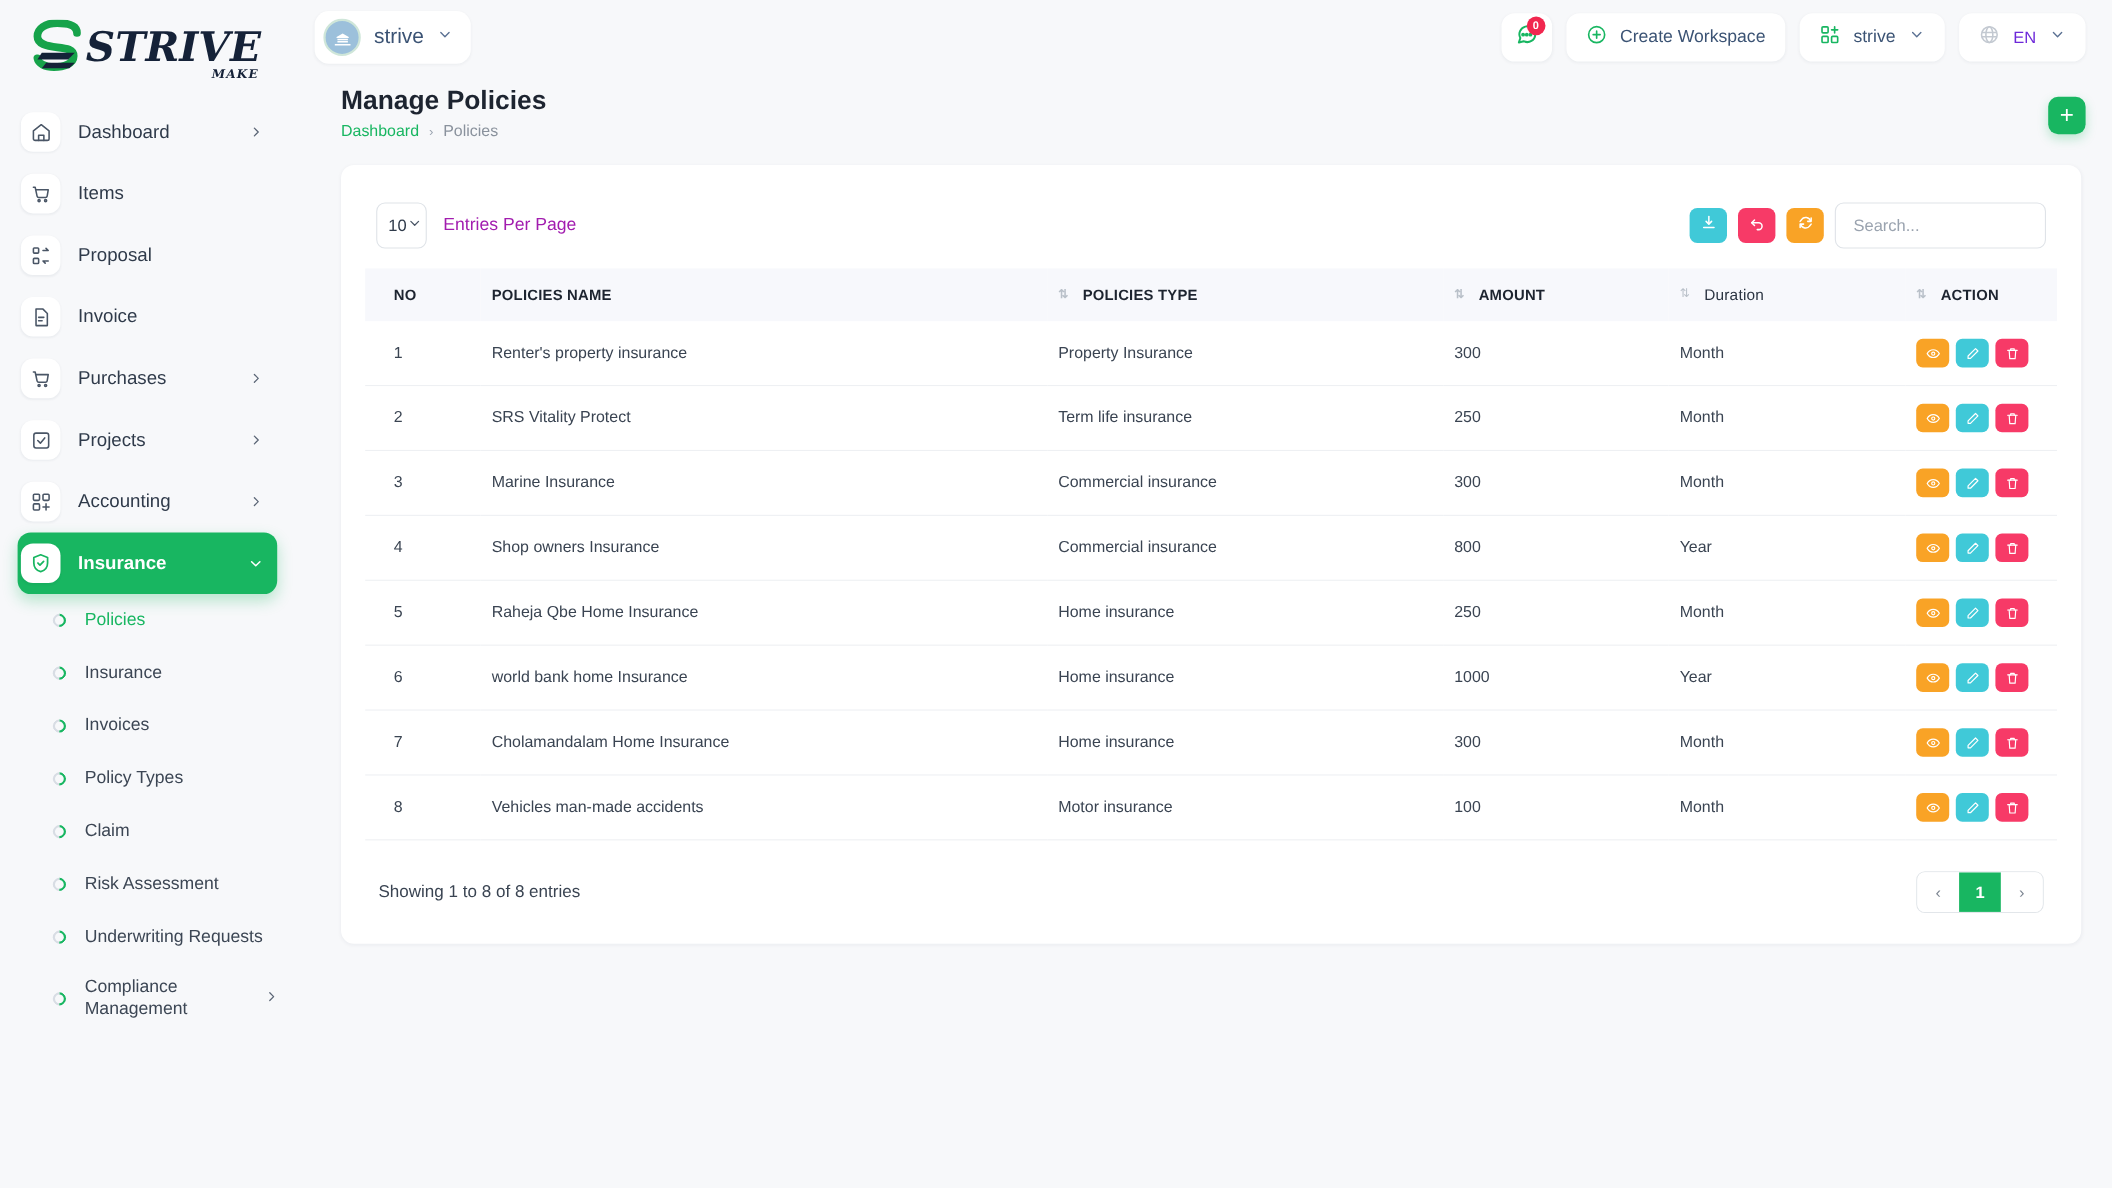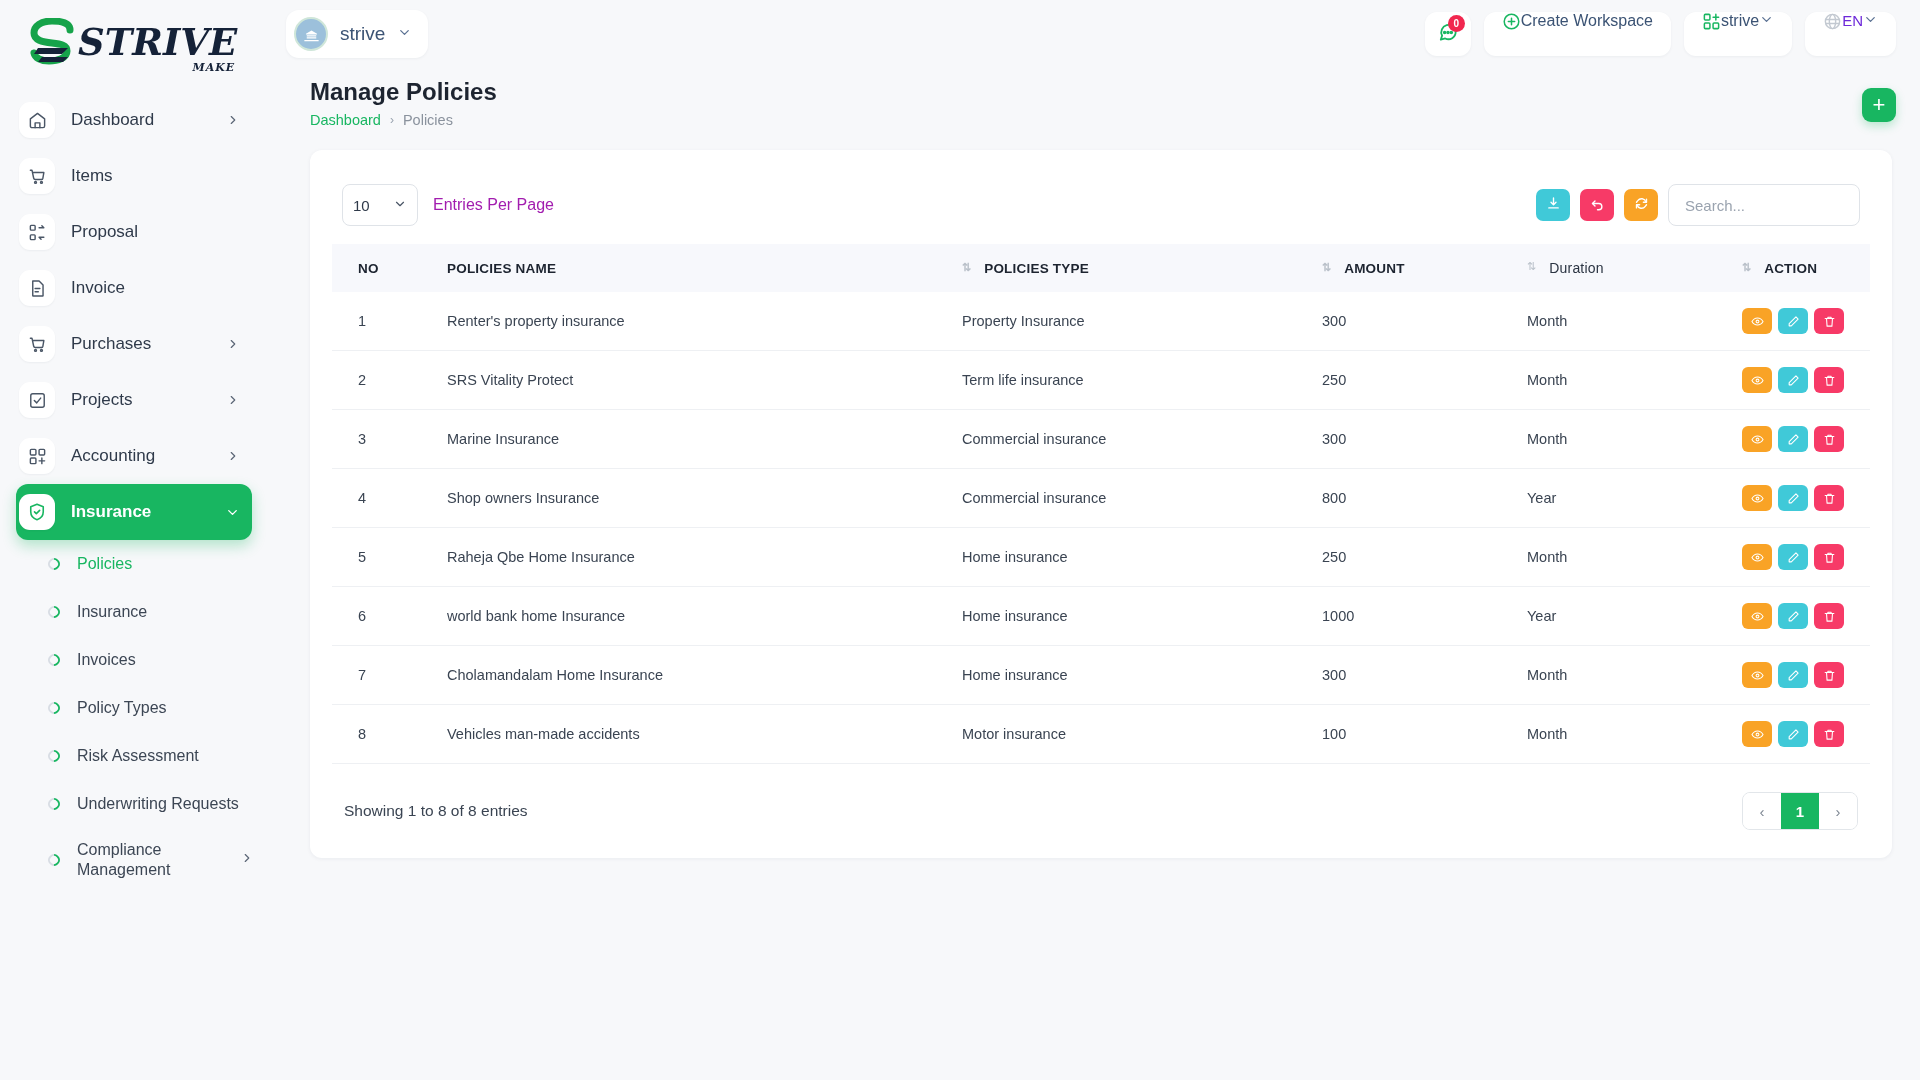--- a/index.html
+++ b/index.html
@@ -112,21 +112,21 @@
   }
   .badge {
     position: absolute; top: 3px; right: 6px;
     min-width: 17px; height: 17px; padding: 0 4px;
     background: #f1274f; border-radius: 9px; color: #fff;
     font-size: 10px; font-weight: 700;
     display: flex; align-items: center; justify-content: center;
   }
   .pill-btn {
     height: 44px; background: #fff; border-radius: 12px;
-    display: flex; gap: 0;
+    display: flex; align-items: center; gap: 12px;
     padding: 0 18px; cursor: pointer; font-size: 16px; color: #3b5374;
     box-shadow: 0 1px 3px rgba(20,30,60,.05);
   }
   .pill-btn .lbl-green { color: #6d28d9; font-weight: 400; font-size:15px; }
 
   .page-head {
     padding: 10px 24px 0 36px;
     display: flex; align-items: flex-start;
   }
   .page-title { font-size: 24px; font-weight: 700; color: #1d2430; }
@@ -144,21 +144,21 @@
   }
 
   .card {
     margin: 22px 28px 0 36px;
     background: #fff; border-radius: 12px;
     padding: 26px 22px 26px 22px;
     box-shadow: 0 1px 4px rgba(20,30,60,.06);
   }
   .card-toolbar { display: flex; align-items: center; padding: 8px 10px 0 10px; }
   .entries-select {
-    width: 76px; height: 42px; border: 1px solid #dfe3e8; border-radius: 8px;
+    width: 46px; height: 42px; border: 1px solid #dfe3e8; border-radius: 8px;
     display: flex; align-items: center; justify-content: space-between;
     padding: 0 10px; font-size: 15px; color: #2f3a4a; cursor: pointer; background:#fff;
   }
   .entries-label { margin-left: 15px; font-size: 16px; color: #a21caf; }
   .toolbar-right { margin-left: auto; display: flex; align-items: center; gap: 10px; }
   .sq-btn {
     width: 34px; height: 32px; border-radius: 7px;
     display: flex; align-items: center; justify-content: center;
     cursor: pointer;
   }
@@ -353,20 +353,24 @@
       <span class="sub-bullet"></span>
       <span class="sub-label">Insurance</span>
     </div>
     <div class="sub-item">
       <span class="sub-bullet"></span>
       <span class="sub-label">Invoices</span>
     </div>
     <div class="sub-item">
       <span class="sub-bullet"></span>
       <span class="sub-label">Policy Types</span>
+    </div>
+    <div class="sub-item">
+      <span class="sub-bullet"></span>
+      <span class="sub-label">Claim</span>
     </div>
     <div class="sub-item">
       <span class="sub-bullet"></span>
       <span class="sub-label">Risk Assessment</span>
     </div>
     <div class="sub-item">
       <span class="sub-bullet"></span>
       <span class="sub-label">Underwriting Requests</span>
     </div>
     <div class="sub-item">

